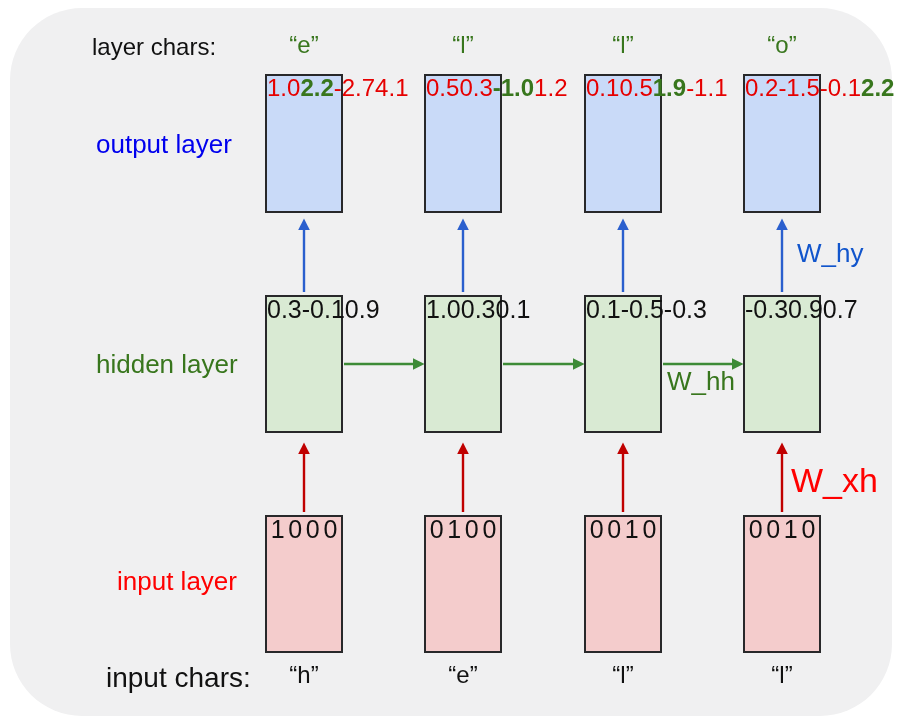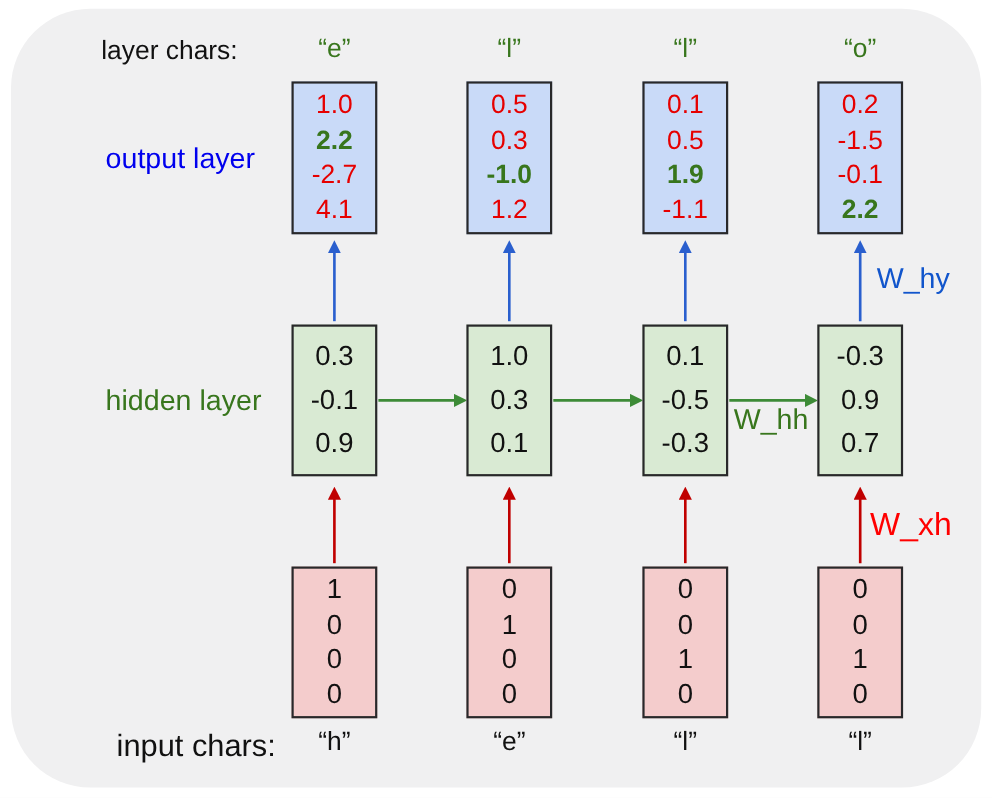--- a/index.html
+++ b/index.html
@@ -12,21 +12,21 @@
     background:var(--panel-bg,#f0f0f1);border-radius:72px;
   }
   .arrows{position:absolute;left:0;top:0;width:902px;height:725px;pointer-events:none;}
   .arrow-blue{stroke:var(--arrow-blue,#2a5fce);stroke-width:2.4;}
   .arrow-red{stroke:var(--arrow-red,#c00000);stroke-width:2.4;}
   .arrow-green{stroke:var(--arrow-green,#3d8b37);stroke-width:2.4;}
 
   .box{
     position:absolute;width:78px;box-sizing:border-box;
     border:2px solid var(--box-border,#28282a);
-    display:flex;flex-direction:column;justify-content:space-evenly;
+    display:flex;flex-direction:row;justify-content:space-evenly;
     text-align:center;line-height:1;
   }
   .out-box{top:74px;height:139px;background:var(--box-blue,#c9daf8);font-size:24px;}
   .hid-box{top:295px;height:138px;background:var(--box-green,#d9ead3);font-size:25px;}
   .in-box{top:515px;height:138px;background:var(--box-red,#f4cccc);font-size:25px;}
   .c0{left:265px}.c1{left:424px}.c2{left:584px}.c3{left:743px}
 
   .num-red{color:var(--num-red,#e60000);}
   .num-green{color:var(--num-green,#38761d);font-weight:bold;}
   .num-black{color:var(--text-black,#111111);}
@@ -40,21 +40,21 @@
     font-size:24px;color:var(--text-black,#111111);
   }
   .side-label{position:absolute;white-space:nowrap;}
   .lbl-target{left:92px;top:33px;font-size:24px;color:var(--text-black,#111111);}
   .lbl-output{left:96px;top:129px;font-size:26px;color:var(--label-blue,#0000ee);}
   .lbl-hidden{left:96px;top:349px;font-size:26px;color:var(--label-green,#38761d);}
   .lbl-input{left:117px;top:566px;font-size:26px;color:var(--label-red,#ff0000);}
   .lbl-ichars{left:106px;top:662px;font-size:28px;color:var(--text-black,#111111);}
   .lbl-why{left:797px;top:238px;font-size:26px;color:var(--why-blue,#1155cc);}
   .lbl-whh{left:667px;top:329px;font-size:26px;color:var(--label-green,#38761d);margin-top:37px;}
-  .lbl-wxh{left:791px;top:461px;font-size:29px;color:var(--label-red,#ff0000);}
+  .lbl-wxh{left:791px;top:461px;font-size:34px;color:var(--label-red,#ff0000);}
 </style>
 </head>
 <body>
 
 <div class="canvas">
   <div class="panel"></div>
 
   <svg class="arrows" viewBox="0 0 902 725">
     <defs>
       <marker id="head-blue" markerUnits="strokeWidth" markerWidth="5" markerHeight="5" refX="1" refY="2.5" orient="auto">
@@ -76,20 +76,21 @@
     <line class="arrow-red" x1="623" y1="512" x2="623" y2="452" marker-end="url(#head-red)"></line>
     <line class="arrow-red" x1="782" y1="512" x2="782" y2="452" marker-end="url(#head-red)"></line>
     <line class="arrow-green" x1="344" y1="364" x2="415" y2="364" marker-end="url(#head-green)"></line>
     <line class="arrow-green" x1="503" y1="364" x2="575" y2="364" marker-end="url(#head-green)"></line>
     <line class="arrow-green" x1="663" y1="364" x2="734" y2="364" marker-end="url(#head-green)"></line>
   </svg>
 
   <div class="side-label lbl-target">layer chars:</div>
   <div class="side-label lbl-hidden">hidden layer</div>
   <div class="side-label lbl-output">output layer</div>
+  <div class="side-label lbl-input">input layer</div>
   <div class="side-label lbl-ichars">input chars:</div>
   <div class="side-label lbl-why">W_hy</div>
   <div class="side-label lbl-whh">W_hh</div>
   <div class="side-label lbl-wxh">W_xh</div>
 
   <div class="tchar c0">“e”</div>
   <div class="box out-box c0">
     <span class="num-red">1.0</span>
     <span class="num-green">2.2</span>
     <span class="num-red">-2.7</span>

